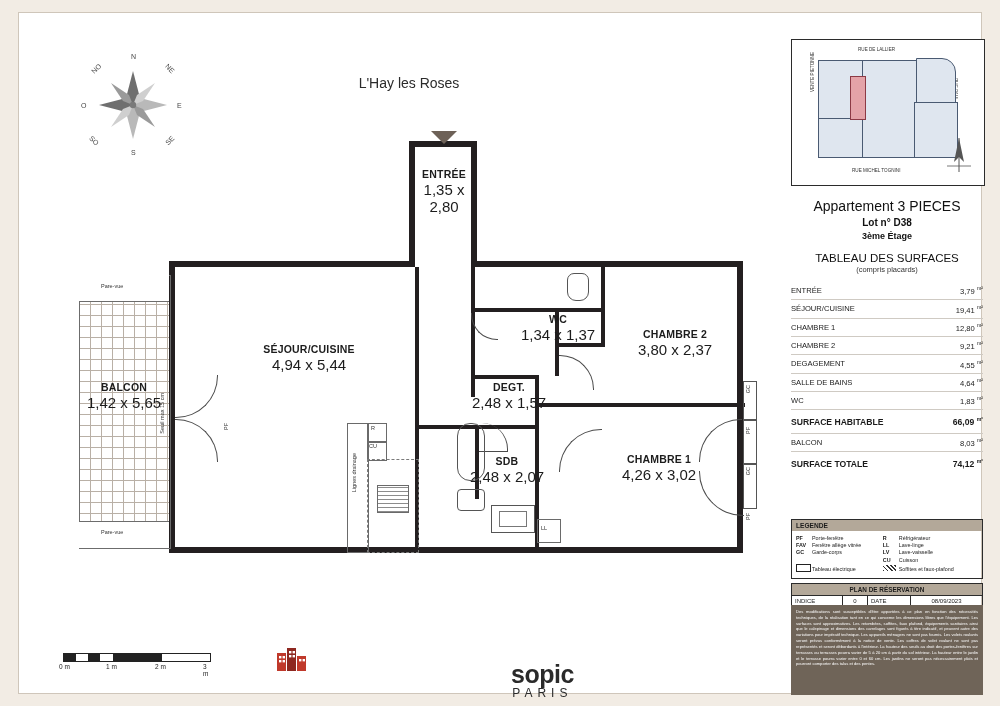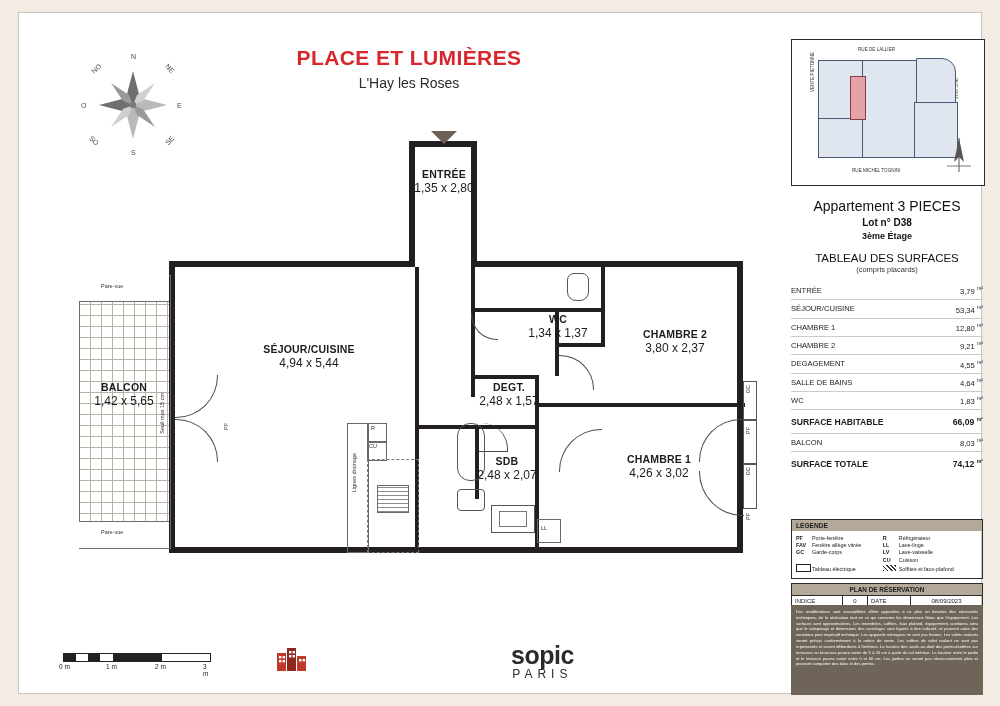--- a/index.html
+++ b/index.html
@@ -25,21 +25,21 @@
     color:#2b2b2b;font-size:14px;
   }
   
   .compass{position:absolute;left:62px;top:40px;width:104px;height:104px;}
   .compass .lbl{position:absolute;font-size:7px;color:#444;}
   
   .plan{position:absolute;left:40px;top:110px;width:715px;height:450px;}
   .wall{position:absolute;background:#231f20;}
   .room{position:absolute;text-align:center;}
   .room .rn{font-size:10.5px;font-weight:bold;color:#1c1c1c;letter-spacing:.2px;}
-  .room .rd{font-size:12px;color:#1c1c1c;margin-top:1px;}
+  .room .rd{font-size:15px;color:#1c1c1c;margin-top:1px;}
   .door{position:absolute;border:1px solid #4a4a4a;border-radius:50%;}
   .balcony-hatch{
     position:absolute;
     background:
       repeating-linear-gradient(90deg,#b9b0a6 0 1px,transparent 1px 11px),
       repeating-linear-gradient(0deg,#b9b0a6 0 1px,transparent 1px 11px);
   }
   .tag{position:absolute;font-size:5.5px;color:#333;}
   .vtag{position:absolute;font-size:5.5px;color:#333;writing-mode:vertical-rl;transform:rotate(180deg);}
   
@@ -87,30 +87,29 @@
   
   .scale{position:absolute;left:44px;top:640px;}
   .scale .bar{position:relative;width:148px;height:9px;border:1px solid #222;box-sizing:border-box;background:#fff;}
   .scale .seg{position:absolute;top:0;height:100%;background:#222;}
   .scale .ticks{position:relative;width:148px;height:11px;font-size:6.5px;color:#222;}
   .scale .ticks span{position:absolute;top:1px;}
   
   .logo1{position:absolute;left:258px;top:632px;display:flex;align-items:center;gap:7px;}
   .logo1 .mark{width:30px;height:26px;position:relative;}
   .logo1 .txt{font-size:15px;font-weight:bold;color:#3a3a3a;line-height:1.02;letter-spacing:.2px;}
-  .logo2{position:absolute;left:492px;top:628px;text-align:center;}
+  .logo2{position:absolute;left:492px;top:647px;text-align:center;}
   .logo2 .s{font-size:25px;font-weight:bold;color:#2a2a2a;letter-spacing:-.5px;}
   .logo2 .p{font-size:12px;letter-spacing:5px;color:#2a2a2a;margin-top:-3px;}
 </style>
 </head>
 <body>
 
 <div class="page">
 
-  <div class="title">PLACE ET LUMIÈRES</div>
   <div class="subtitle">L'Hay les Roses</div>
 
   <div class="compass">
     <svg width="104" height="104" viewBox="0 0 104 104">
       <g transform="translate(52,52)">
         <polygon points="0,-34 7,-7 0,0 -7,-7" fill="#6f6f6f"></polygon>
         <polygon points="0,34 7,7 0,0 -7,7" fill="#b9b9b9"></polygon>
         <polygon points="-34,0 -7,-7 0,0 -7,7" fill="#6f6f6f"></polygon>
         <polygon points="34,0 7,-7 0,0 7,7" fill="#b9b9b9"></polygon>
         <polygon points="-22,-22 -4,-10 0,0 -10,-4" fill="#9a9a9a"></polygon>
@@ -285,21 +284,21 @@
     <div class="tabsub">(compris placards)</div>
 
     <table class="surf-table">
       <tbody>
           <tr>
         <td>ENTRÉE</td>
         <td class="v"><span>3,79</span> <sup>m²</sup></td>
       </tr>
       <tr>
         <td>SÉJOUR/CUISINE</td>
-        <td class="v"><span>53,34</span> <sup>m²</sup></td>
+        <td class="v"><span>19,41</span> <sup>m²</sup></td>
       </tr>
       <tr>
         <td>CHAMBRE 1</td>
         <td class="v"><span>12,80</span> <sup>m²</sup></td>
       </tr>
       <tr>
         <td>CHAMBRE 2</td>
         <td class="v"><span>9,21</span> <sup>m²</sup></td>
       </tr>
       <tr>

